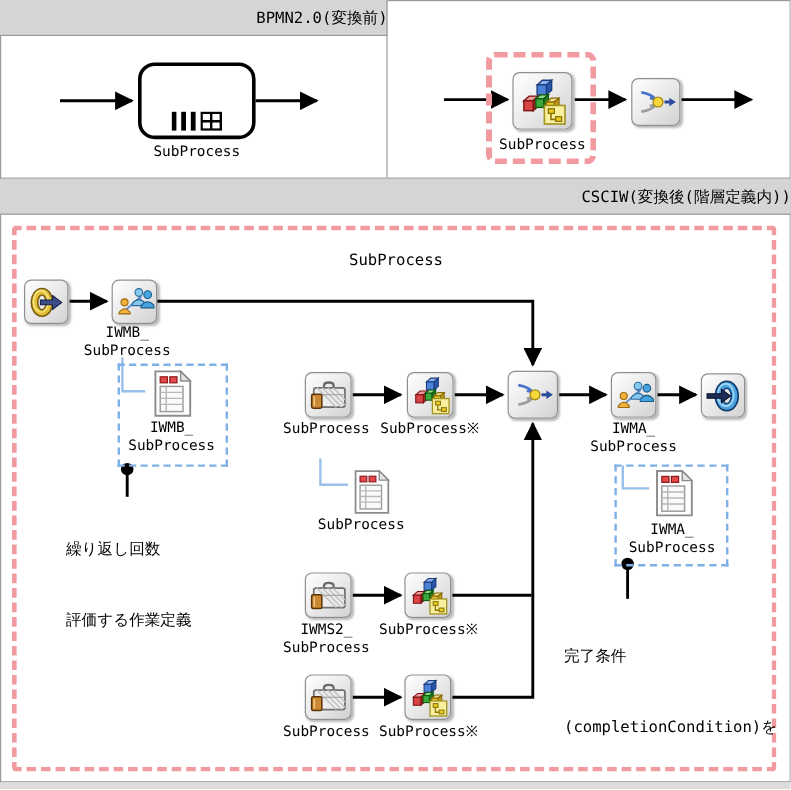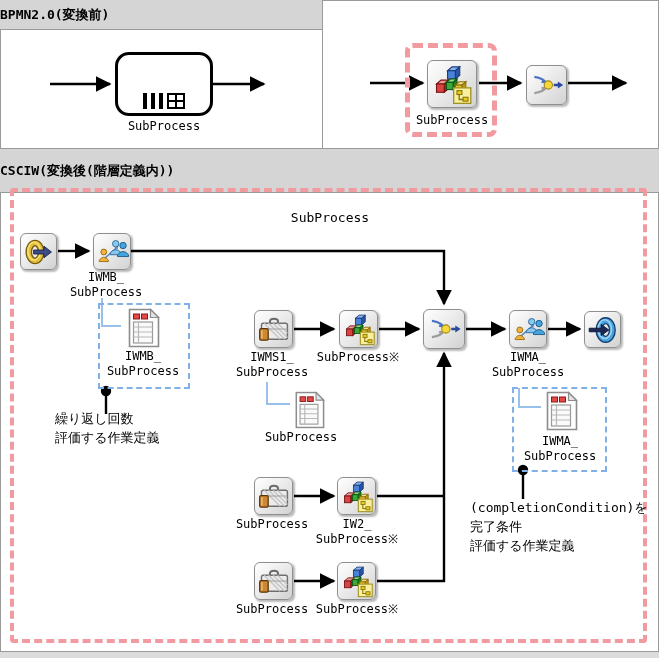--- a/index.html
+++ b/index.html
@@ -3,27 +3,27 @@
 <meta charset="utf-8">
 <style>
   html,body{margin:0;padding:0;background:#fff;}
   .page{position:relative;width:659px;height:658px;background:#fff;overflow:hidden;
         font-family:"DejaVu Sans Mono","Liberation Mono",monospace;color:#000;}
   *{box-sizing:border-box;}
   .tbl-border{position:absolute;left:0;top:0;width:659px;height:652px;border:1px solid #9a9a9a;}
   .bottom-strip{position:absolute;left:0;top:652px;width:659px;height:6px;background:#dcdcdc;}
   .vdiv{position:absolute;left:322px;top:0;width:1px;height:148px;background:#9a9a9a;}
   .hline{position:absolute;left:0;width:659px;height:1px;background:#9a9a9a;}
-  .hdr{position:absolute;background:#d5d5d5;display:flex;align-items:center;justify-content:flex-start;
-       font-weight:bold;font-size:13px;letter-spacing:0;border-bottom:1px solid #9a9a9a;}
+  .hdr{position:absolute;background:#d5d5d5;display:flex;align-items:center;justify-content:flex-end;
+       font-weight:normal;font-size:13px;letter-spacing:0;border-bottom:1px solid #9a9a9a;}
   .lbl{position:absolute;width:120px;text-align:center;font-size:12px;line-height:15px;white-space:nowrap;z-index:3;}
   .lbl span{display:block;}
   .one-line{position:absolute;font-size:13px;white-space:nowrap;z-index:3;}
   .note{position:absolute;font-size:13px;line-height:19px;white-space:nowrap;z-index:3;}
-  .note span{display:block;}
+  .note span{display:block;margin-top:40px;}
   .icon-btn{position:absolute;background:linear-gradient(135deg,#ffffff 0%,#ececec 45%,#d2d2d2 100%);
             border:1px solid #8f8f8f;border-radius:6px;box-shadow:1.5px 1.5px 2px rgba(0,0,0,.28);
             display:flex;align-items:center;justify-content:center;z-index:2;}
   .doc-icon{position:absolute;z-index:2;}
   .red-dash{position:absolute;border:4px dashed #f19ba1;border-radius:4px;z-index:1;}
   .red-dash-thick{position:absolute;border:5px dashed #f19ba1;border-radius:8px;z-index:1;}
   .blue-dash{position:absolute;border:2px dashed #7fb0e8;z-index:1;}
   .bpmn-rect{position:absolute;left:115px;top:52px;width:98px;height:64px;background:#fff;
              border:3px solid #000;border-radius:14px;z-index:2;}
   .bpmn-markers{position:absolute;left:50%;bottom:4px;transform:translateX(-50%);
@@ -104,21 +104,21 @@
     </defs>
   </svg>
 
   <div class="tbl-border"></div>
   <div class="bottom-strip"></div>
   <div class="hdr" style="left:0;top:0;width:323px;height:30px">
     <span>BPMN2.0(変換前)</span>
   </div>
   <div class="vdiv"></div>
   <div class="hline" style="top:148px"></div>
-  <div class="hdr" style="left:0;top:149px;width:659px;height:44px">
+  <div class="hdr" style="left:0;top:149px;width:659px;height:30px">
     <span>CSCIW(変換後(階層定義内))</span>
   </div>
 
   <svg id="wires" width="659" height="658">
     <defs>
       <marker id="arrow" viewBox="0 0 10 10" refX="9" refY="5" markerWidth="6.5" markerHeight="6.5" orient="auto-start-reverse">
         <path d="M0,0 L10,5 L0,10 z" fill="#000"></path>
       </marker>
     </defs>
 
@@ -216,21 +216,20 @@
     <span>繰り返し回数</span>
     <span>評価する作業定義</span>
   </div>
 
   <div class="icon-btn" style="left:254px;top:310px;width:39px;height:38px">
     <svg width="34" height="34" viewBox="0 0 38 38">
         <use href="#sym-case"></use>
       </svg>
   </div>
   <div class="lbl" style="left:212px;top:350px">
-    <span>IWMS1_</span>
     <span>SubProcess</span>
   </div>
   <div class="icon-btn" style="left:339px;top:310px;width:39px;height:38px">
     <svg width="34" height="34" viewBox="0 0 38 38">
         <use href="#sym-blocks"></use>
       </svg>
   </div>
   <div class="lbl" style="left:298px;top:350px">
     <span>SubProcess※</span>
   </div>
@@ -267,40 +266,40 @@
   <div class="blue-dash" style="left:512px;top:387px;width:95px;height:85px"></div>
   <svg class="doc-icon" style="left:544px;top:390px" width="34" height="42" viewBox="0 0 34 40">
       <use href="#sym-doc"></use>
     </svg>
   <div class="lbl" style="left:500px;top:434px">
     <span>IWMA_</span>
     <span>SubProcess</span>
   </div>
 
   <div class="note" style="left:470px;top:498px">
+    <span>完了条件</span>
     <span>(completionCondition)を</span>
-    <span>完了条件</span>
     <span>評価する作業定義</span>
   </div>
 
   <div class="icon-btn" style="left:254px;top:477px;width:39px;height:38px">
     <svg width="34" height="34" viewBox="0 0 38 38">
         <use href="#sym-case"></use>
       </svg>
   </div>
   <div class="lbl" style="left:212px;top:517px">
+    <span>IWMS2_</span>
     <span>SubProcess</span>
   </div>
   <div class="icon-btn" style="left:337px;top:477px;width:39px;height:38px">
     <svg width="34" height="34" viewBox="0 0 38 38">
         <use href="#sym-blocks"></use>
       </svg>
   </div>
   <div class="lbl" style="left:297px;top:517px">
-    <span>IW2_</span>
     <span>SubProcess※</span>
   </div>
 
   <div class="icon-btn" style="left:254px;top:562px;width:39px;height:38px">
     <svg width="34" height="34" viewBox="0 0 38 38">
         <use href="#sym-case"></use>
       </svg>
   </div>
   <div class="lbl" style="left:212px;top:602px">
     <span>SubProcess</span>

